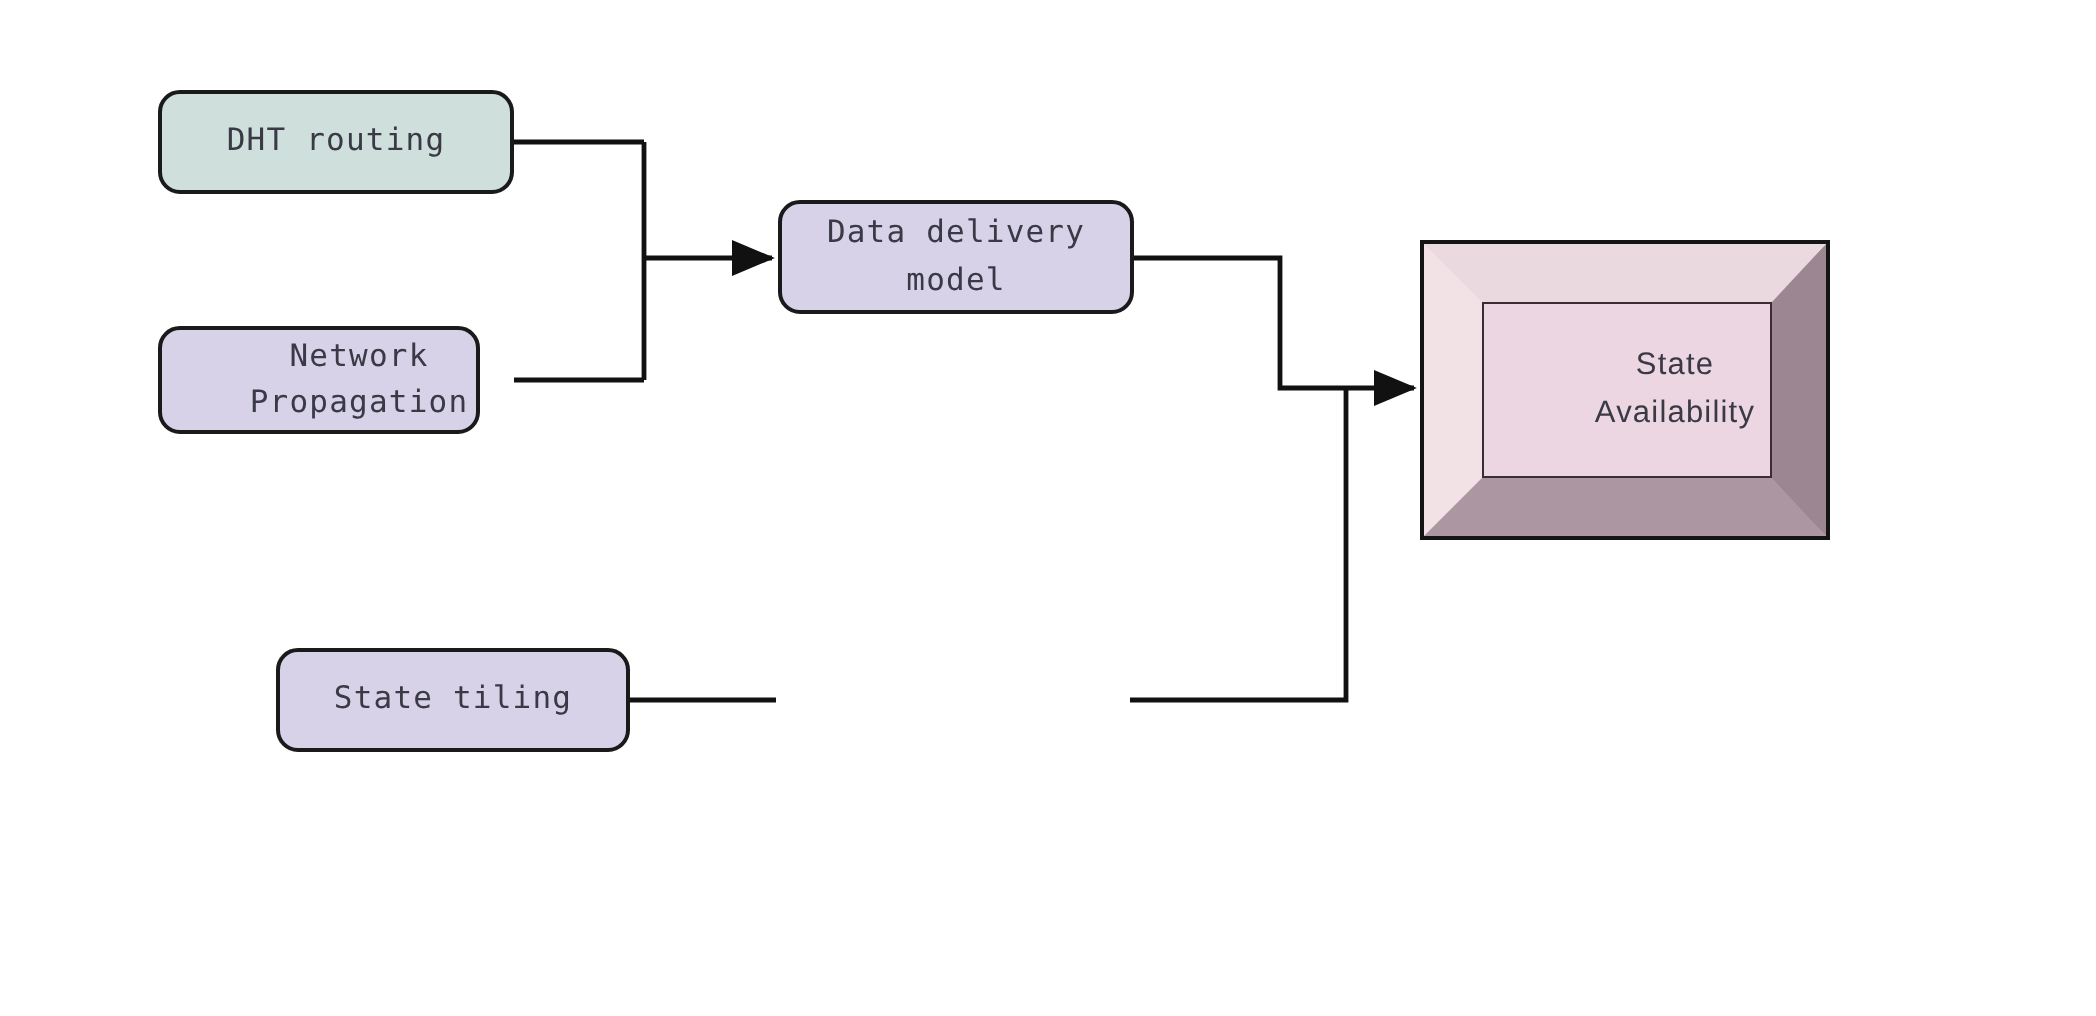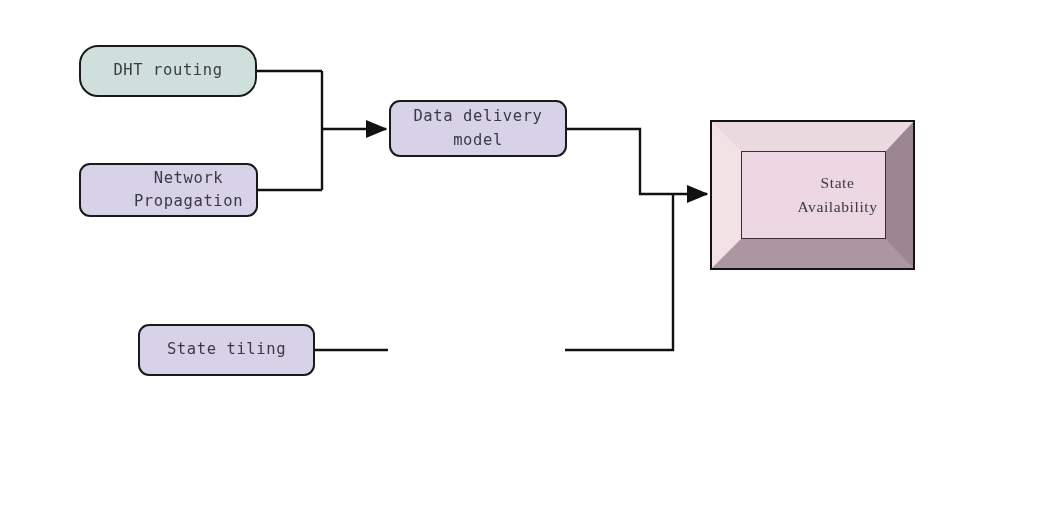--- a/index.html
+++ b/index.html
@@ -85,21 +85,21 @@
     align-items: center;
     justify-content: center;
     text-align: center;
   }
   .inner-label {
     color: #3a3a46;
     font-size: 15.5px;
     line-height: 1.52;
     letter-spacing: 0.6px;
     white-space: pre-line;
-    font-family: Liberation Serif, serif;
+    font-family: Liberation Sans, sans-serif;
     margin-left: 48px;
   }
 </style>
 </head>
 <body>
 
 <div id="canvas">
 
   <svg id="edges" viewBox="0 0 1048 508" width="1048" height="508">
     <defs>
@@ -120,25 +120,25 @@
 
       <path d="M 567,129 L 640,129 L 640,194 L 707,194" marker-end="url(#arrowhead)"></path>
 
       <path d="M 315,350 L 388,350"></path>
 
       <path d="M 565,350 L 673,350 L 673,194"></path>
 
     </g>
   </svg>
 
-  <div class="node" style="left:79px; top:45px; width:178px; height:52px; background:#cfdfdb;border-radius:19px;">
+  <div class="node" style="left:79px; top:45px; width:178px; height:52px; background:#cfdfdb;">
     <span class="node-label">DHT routing</span>
   </div>
 
-  <div class="node" style="left:79px; top:163px; width:179px; height:54px; background:#d8d2e8;padding-left:40px;">
+  <div class="node" style="left:79px; top:163px; width:161px; height:54px; background:#d8d2e8;padding-left:40px;">
     <span class="node-label">Network
 Propagation</span>
   </div>
 
   <div class="node" style="left:138px; top:324px; width:177px; height:52px; background:#d8d2e8;">
     <span class="node-label">State tiling</span>
   </div>
 
   <div class="node" style="left:389px; top:100px; width:178px; height:57px; background:#d8d2e8;">
     <span class="node-label">Data delivery

